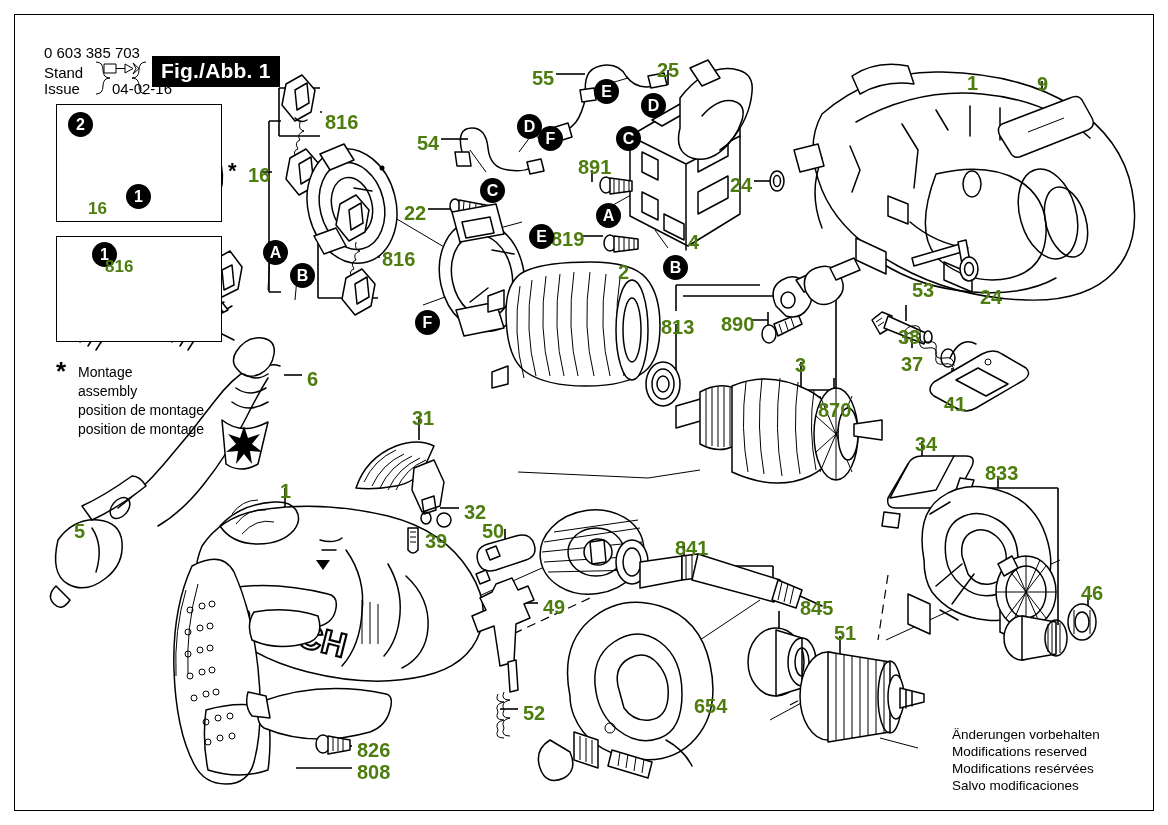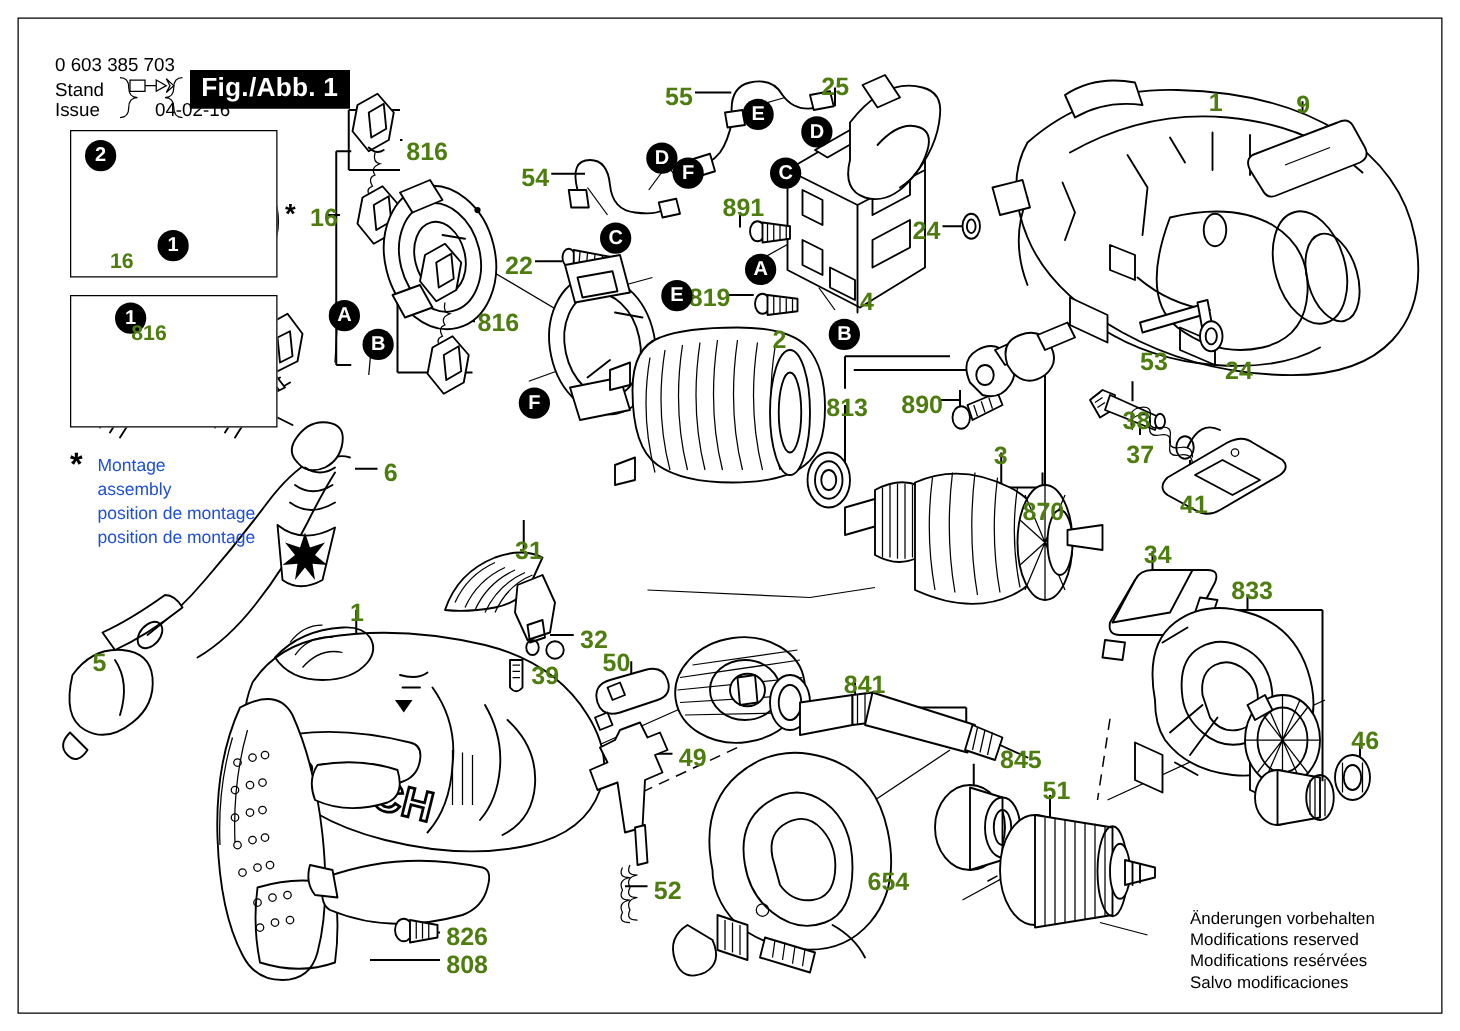--- a/index.html
+++ b/index.html
@@ -7,42 +7,42 @@
   #page{position:relative;width:1168px;height:825px;background:#fff;overflow:hidden;}
   #frame{position:absolute;left:14px;top:14px;width:1140px;height:797px;border:1.5px solid #000;box-sizing:border-box;}
   .lbl{position:absolute;font-family:"Liberation Sans",sans-serif;font-weight:bold;color:#4d7c0f;white-space:nowrap;line-height:1;}
   .num{font-size:20px;}
   .num-sm{font-size:17px;}
   .hdr{position:absolute;font-size:15px;font-weight:normal;color:#000;white-space:nowrap;line-height:1.18;}
   .figbox{position:absolute;background:#000;color:#fff;font-weight:bold;font-size:21px;padding:3px 9px 4px 9px;letter-spacing:.2px;}
   .inset{position:absolute;border:1.6px solid #000;box-sizing:border-box;background:#fff;}
   .bullet{position:absolute;width:25px;height:25px;border-radius:50%;background:#000;color:#fff;font-weight:bold;font-size:16px;
           display:flex;align-items:center;justify-content:center;line-height:1;}
-  .legend{position:absolute;font-size:14px;line-height:1.32;color:#1d4ed8;white-space:pre;}
+  .legend{position:absolute;font-size:14px;line-height:1.32;color:#000000;white-space:pre;}
   .foot{position:absolute;font-size:13.5px;line-height:1.38;color:#000;white-space:pre;text-align:left;}
   .star{position:absolute;font-size:26px;font-weight:bold;line-height:1;}
   svg{position:absolute;left:0;top:0;}
   .ln{stroke:#000;stroke-width:1.6;fill:none;}
   .art{stroke:#000;fill:none;stroke-width:1.5;stroke-linejoin:round;stroke-linecap:round;}
   .artf{stroke:#000;fill:#fff;stroke-width:1.5;stroke-linejoin:round;stroke-linecap:round;}
   .thin{stroke:#000;fill:none;stroke-width:1;}
   .thinf{stroke:#000;fill:#fff;stroke-width:1;}
   .blk{fill:#000;stroke:none;}
   .dash{stroke:#000;fill:none;stroke-width:1.2;stroke-dasharray:9 6;}
 </style>
 </head>
 <body>
 
 <div id="page">
   <div id="frame"></div>
 
   <div class="hdr" style="left:44px;top:44px;">0 603 385 703</div>
   <div class="hdr" style="left:44px;top:64px;">Stand</div>
   <div class="hdr" style="left:44px;top:80px;">Issue</div>
-  <div class="hdr" style="left:124px;top:80px;">04-02-16</div>
+  <div class="hdr" style="left:112px;top:80px;">04-02-16</div>
   <div class="figbox" style="left:152px;top:56px;">Fig./Abb. 1</div>
 
   <svg width="1168" height="825" style="pointer-events:none">
     <path class="thin" d="M96 62 q7 0 7 8 q0 8 7 8 q-7 0 -7 8 q0 8 -7 8"></path>
     <path class="thin" d="M146 62 q-7 0 -7 8 q0 8 -7 8 q7 0 7 8 q0 8 7 8"></path>
 
     <path class="thinf" d="M104 64 l12 0 l0 9 l-12 0 z"></path>
     <path class="thin" d="M116 68.5 l9 0"></path>
     <path class="thinf" d="M125 64 l8 4.5 l-8 4.5 z"></path>
     <path class="thinf" d="M133 63 l6 5.5 l-6 5.5 l3 -5.5 z"></path>
@@ -653,21 +653,21 @@
       <div class="lbl num" style="left: 818px; top: 400px;">870</div>
       <div class="lbl num" style="left: 898px; top: 327px;">38</div>
       <div class="lbl num" style="left: 901px; top: 354px;">37</div>
       <div class="lbl num" style="left: 944px; top: 394px;">41</div>
       <div class="lbl num" style="left: 915px; top: 434px;">34</div>
       <div class="lbl num" style="left: 985px; top: 463px;">833</div>
       <div class="lbl num" style="left: 1081px; top: 583px;">46</div>
       <div class="lbl num" style="left: 307px; top: 369px;">6</div>
       <div class="lbl num" style="left: 74px; top: 521px;">5</div>
       <div class="lbl num" style="left: 280px; top: 481px;">1</div>
-      <div class="lbl num" style="left: 412px; top: 408px; margin-top: 23px;">31</div>
+      <div class="lbl num" style="left: 412px; top: 408px;">31</div>
       <div class="lbl num" style="left: 464px; top: 502px;">32</div>
       <div class="lbl num" style="left: 425px; top: 531px;">39</div>
       <div class="lbl num" style="left: 482px; top: 521px;">50</div>
       <div class="lbl num" style="left: 543px; top: 597px;">49</div>
       <div class="lbl num" style="left: 523px; top: 703px;">52</div>
       <div class="lbl num" style="left: 675px; top: 538px;">841</div>
       <div class="lbl num" style="left: 768px; top: 598px; margin-left: 32px;">845</div>
       <div class="lbl num" style="left: 834px; top: 623px;">51</div>
       <div class="lbl num" style="left: 694px; top: 696px;">654</div>
       <div class="lbl num" style="left: 357px; top: 740px;">826</div>

